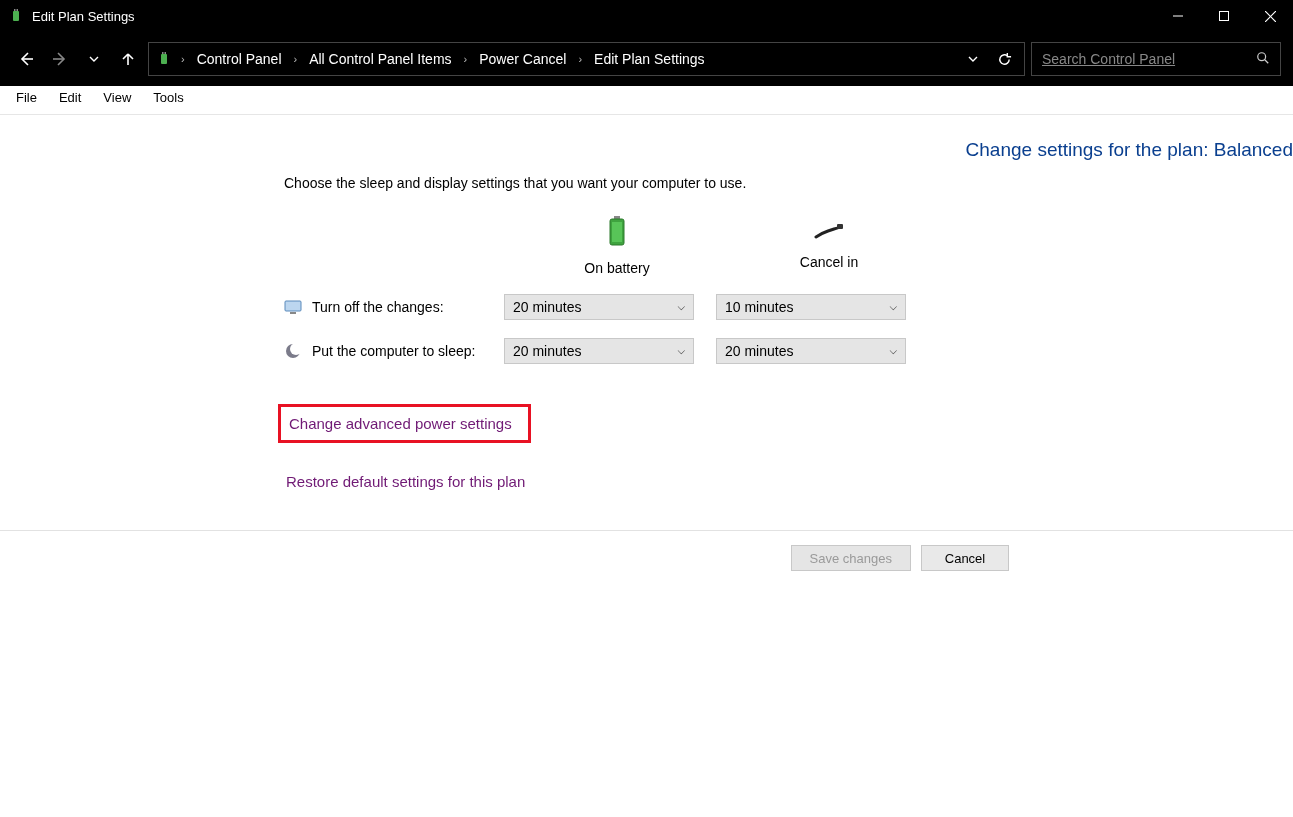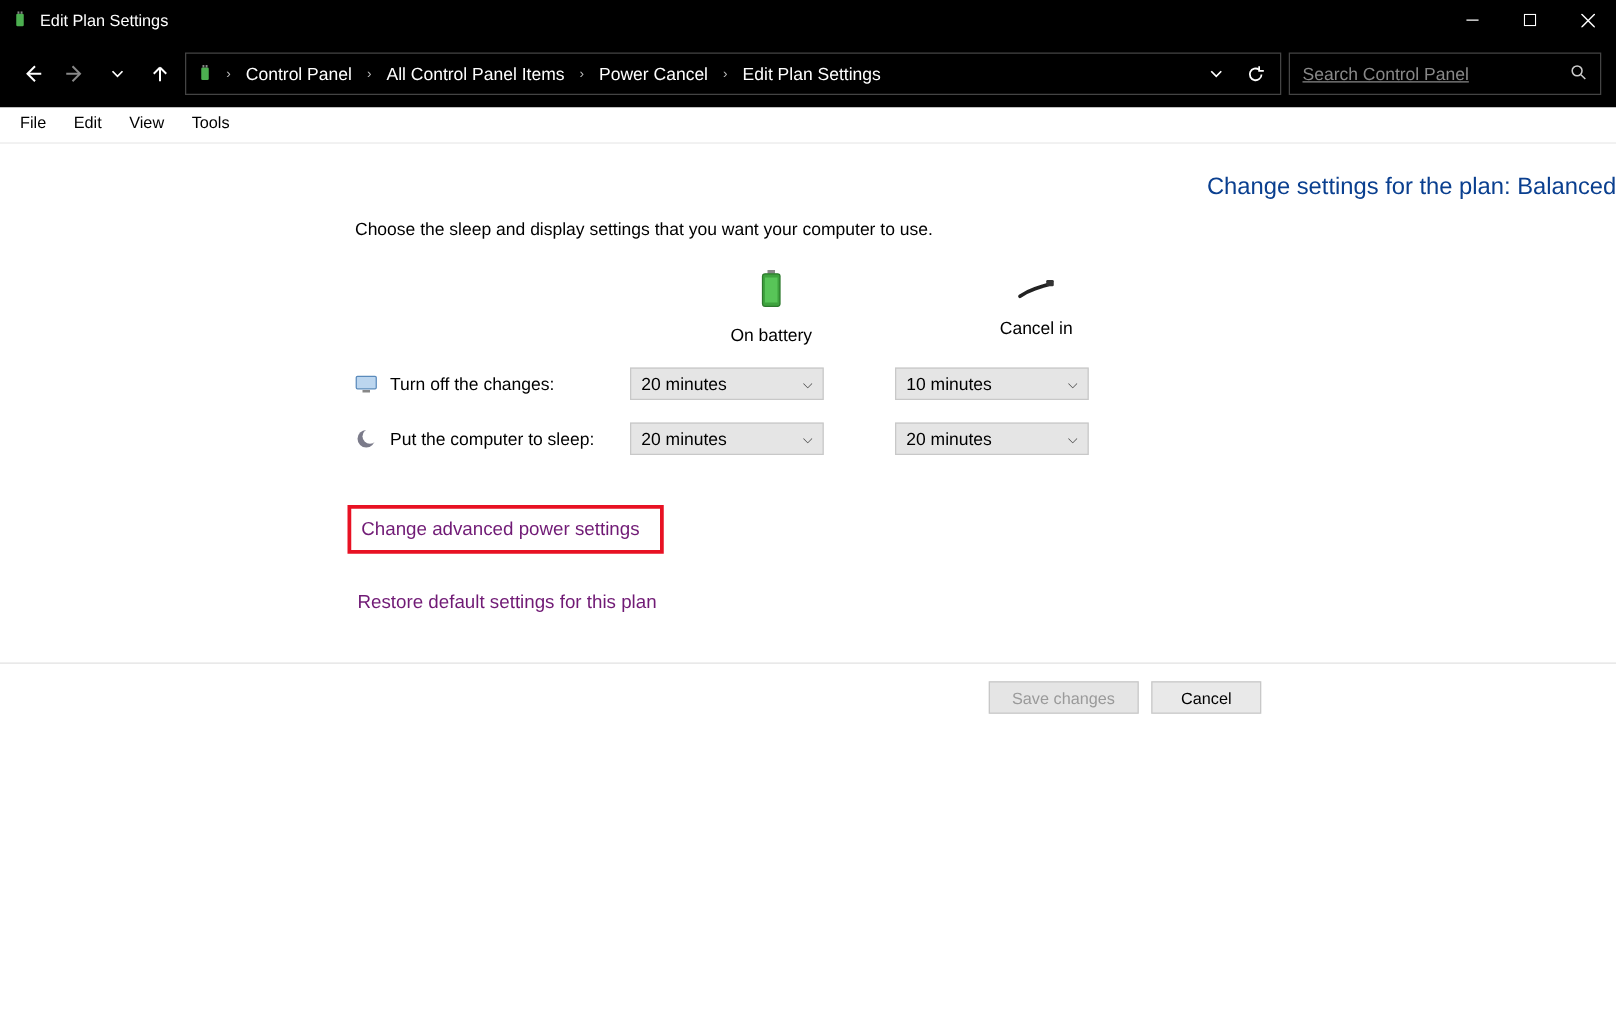--- a/index.html
+++ b/index.html
@@ -110,21 +110,21 @@
   .col-header {
     display: flex; align-items: center; gap: 10px; font-size: 14px;
     padding-left: 36px;
     flex-direction: column;
   }
   .row-label {
     display: flex; align-items: center; gap: 10px; font-size: 14px;
   }
   .row-icon { width:18px; height:18px; display:flex; align-items:center; justify-content:center;}
   .combo {
-    width: 155px; height: 26px;
+    width: 190px; height: 26px;
     background: #e5e5e5;
     border: 1px solid #c8c8c8;
     display: flex; align-items: center; justify-content: space-between;
     padding: 0 8px;
     font-size: 14px;
   }
   .combo .caret { font-size: 10px; color: #333; }
 
   .links { margin-top: 40px; }
   .link {

